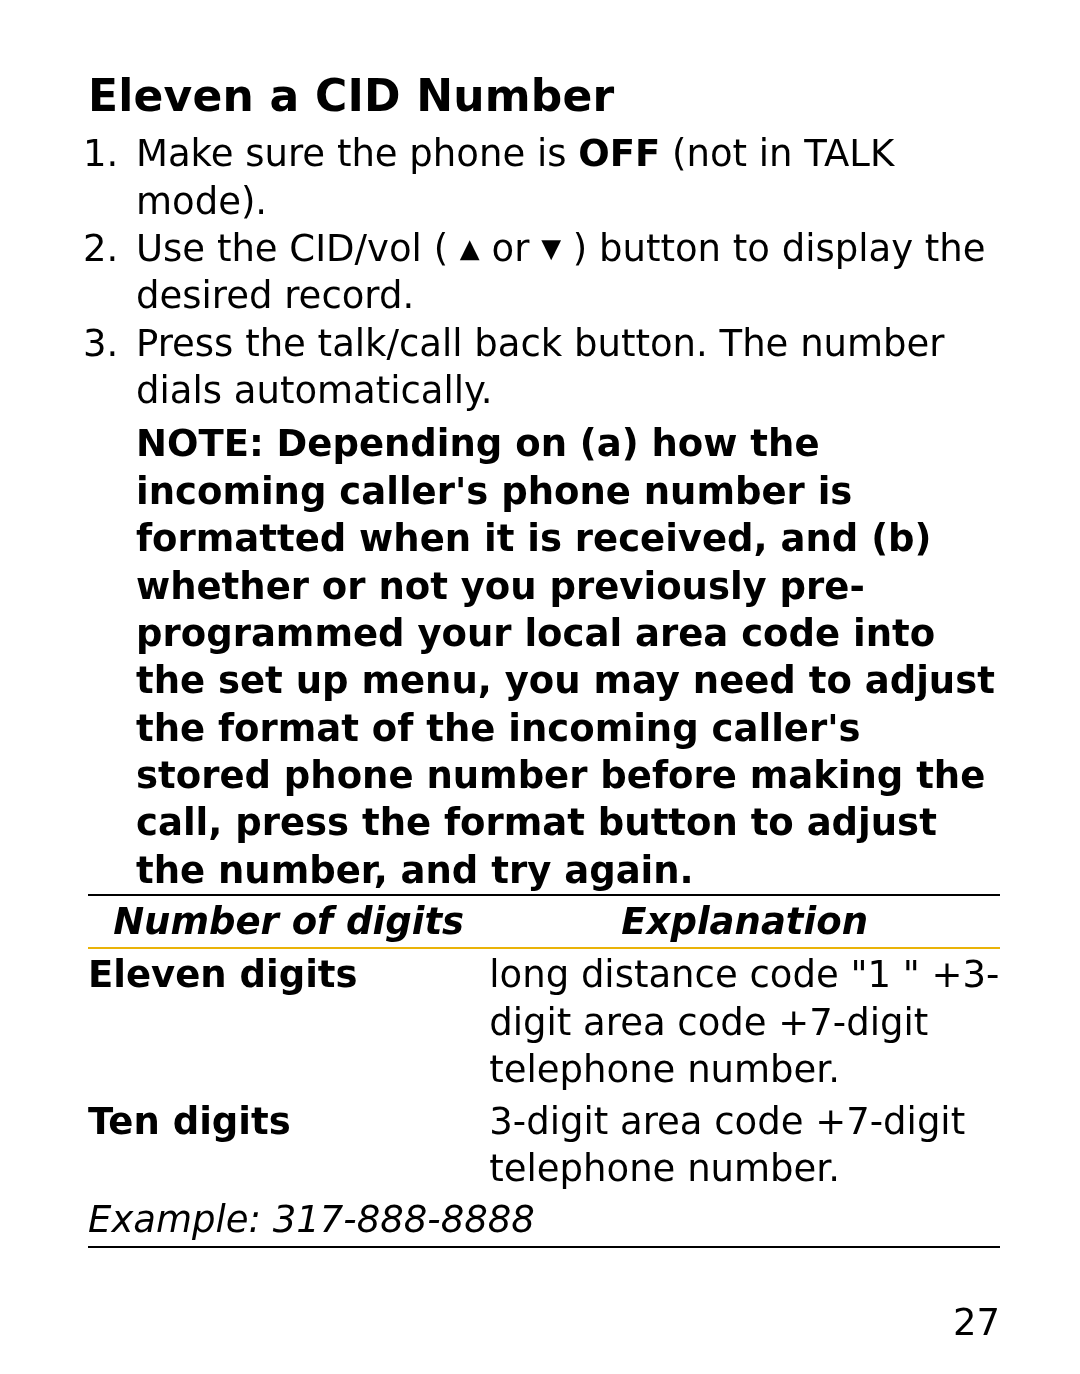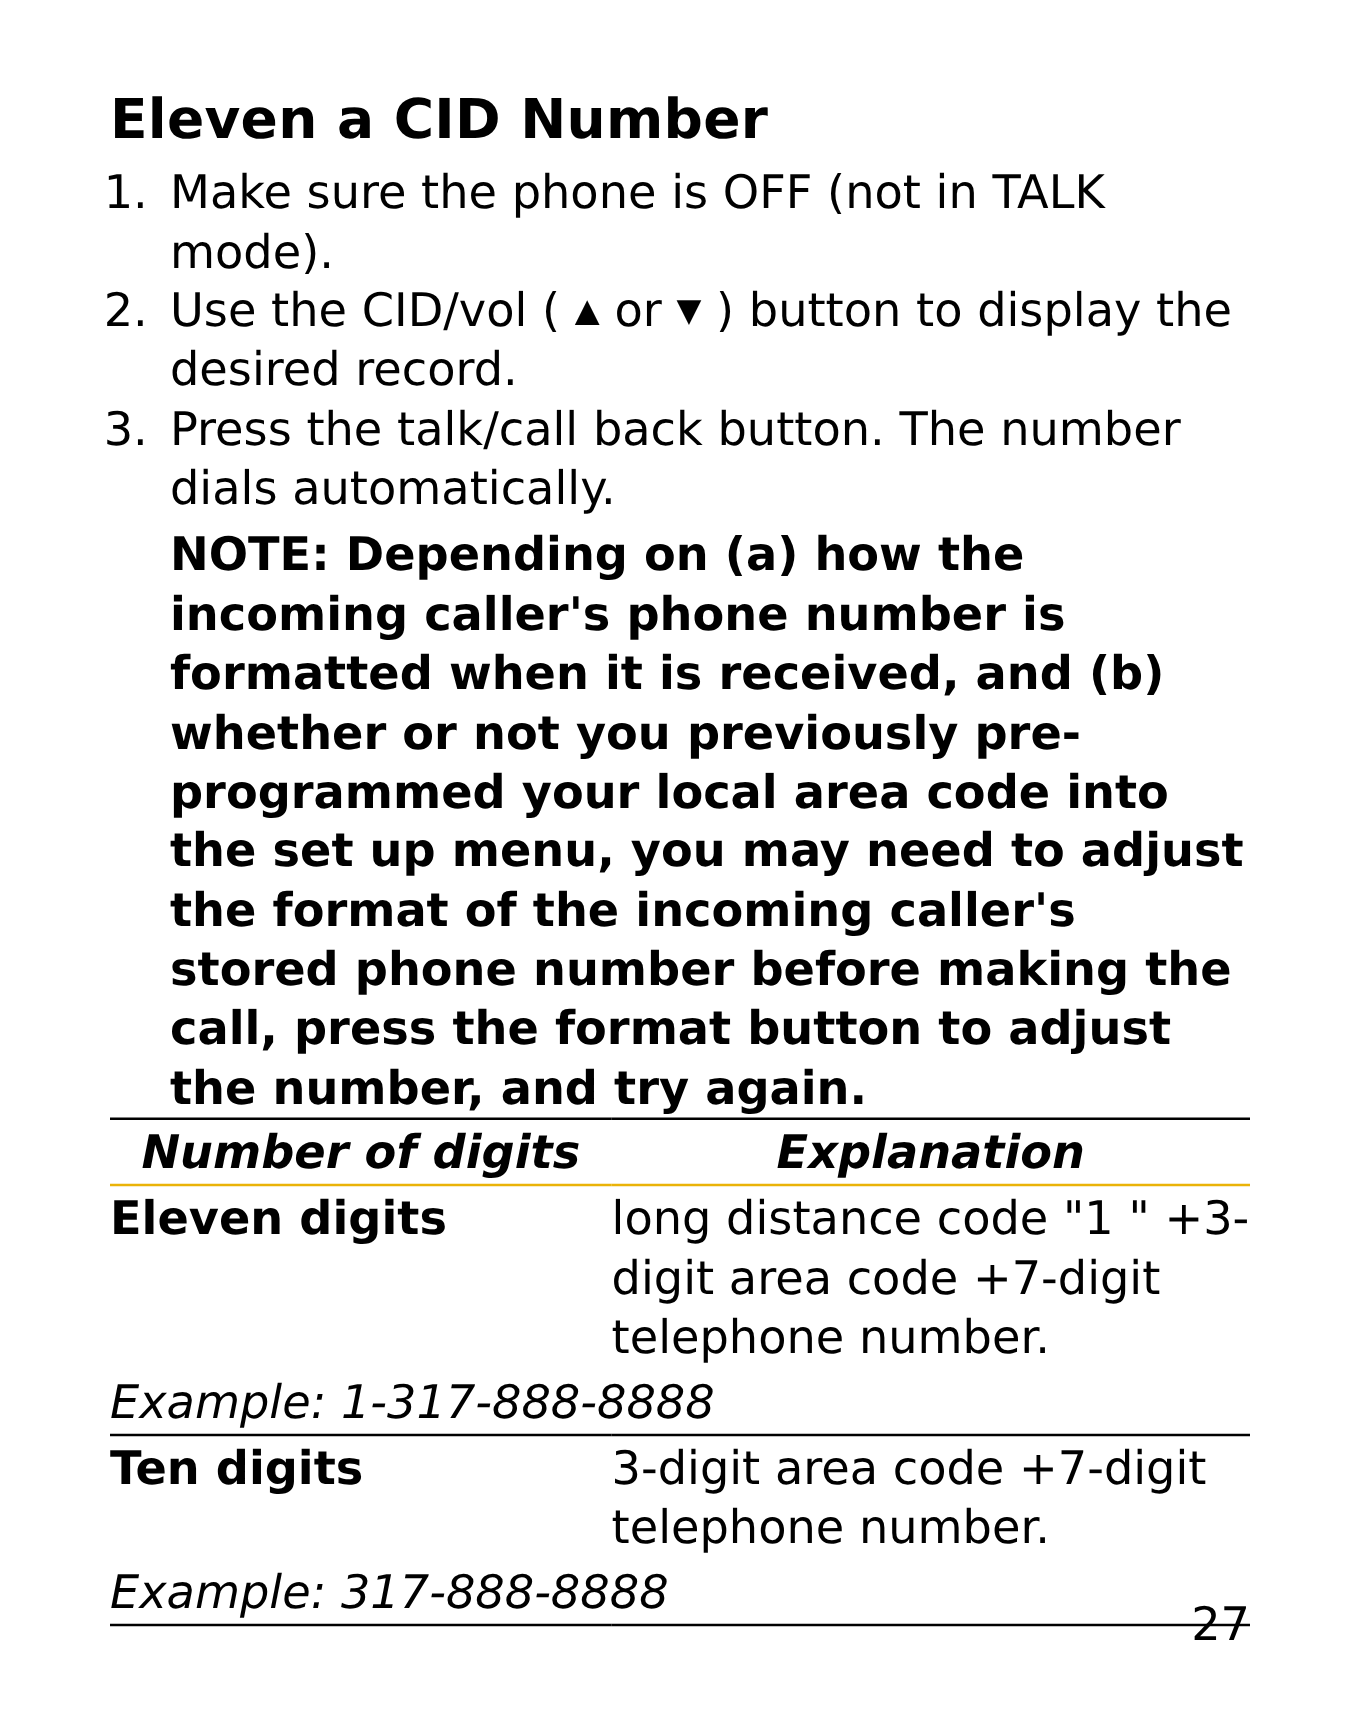--- a/index.html
+++ b/index.html
@@ -28,21 +28,21 @@
   }
   ol.steps {
     margin: 0;
     padding: 0 0 0 42px;
     list-style: decimal;
   }
   ol.steps > li {
     padding-left: 6px;
     margin: 0;
   }
-  .bold { font-weight: 400; }
+  .bold { font-weight: 700; }
   .icon-tri {
     display: inline-block;
     font-size: 0.7em;
     position: relative;
     top: -0.15em;
   }
   .note {
     font-weight: 700;
     margin-top: 6px;
   }
@@ -72,21 +72,21 @@
     text-align: left;
     display: block;
   }
   .example-row td {
     border-bottom: 2px solid #000;
     font-style: italic;
     padding-bottom: 2px;
   }
   .page-num {
     position: absolute;
-    bottom: 51px;
+    bottom: 28px;
     right: 80px;
     font-size: 37px;
   }
 </style>
 </head>
 <body>
 
 <div class="page">
 
   <div class="heading">Eleven a CID Number</div>
@@ -111,23 +111,20 @@
       <th class="col-left">Number of digits</th>
       <th class="col-right">Explanation</th>
     </tr>
 
     <tr>
       <td class="col-left">
             <span class="digits">Eleven digits</span>
           </td>
       <td class="col-right">long distance code "1 " +3-digit area code +7-digit telephone number.</td>
     </tr>
-    <tr class="example-row">
-      <td colspan="2">Example: 1-317-888-8888</td>
-    </tr>
 
     <tr>
       <td class="col-left">
             <span class="digits">Ten digits</span>
           </td>
       <td class="col-right">3-digit area code +7-digit telephone number.</td>
     </tr>
     <tr class="example-row">
       <td colspan="2">Example: 317-888-8888</td>
     </tr>

